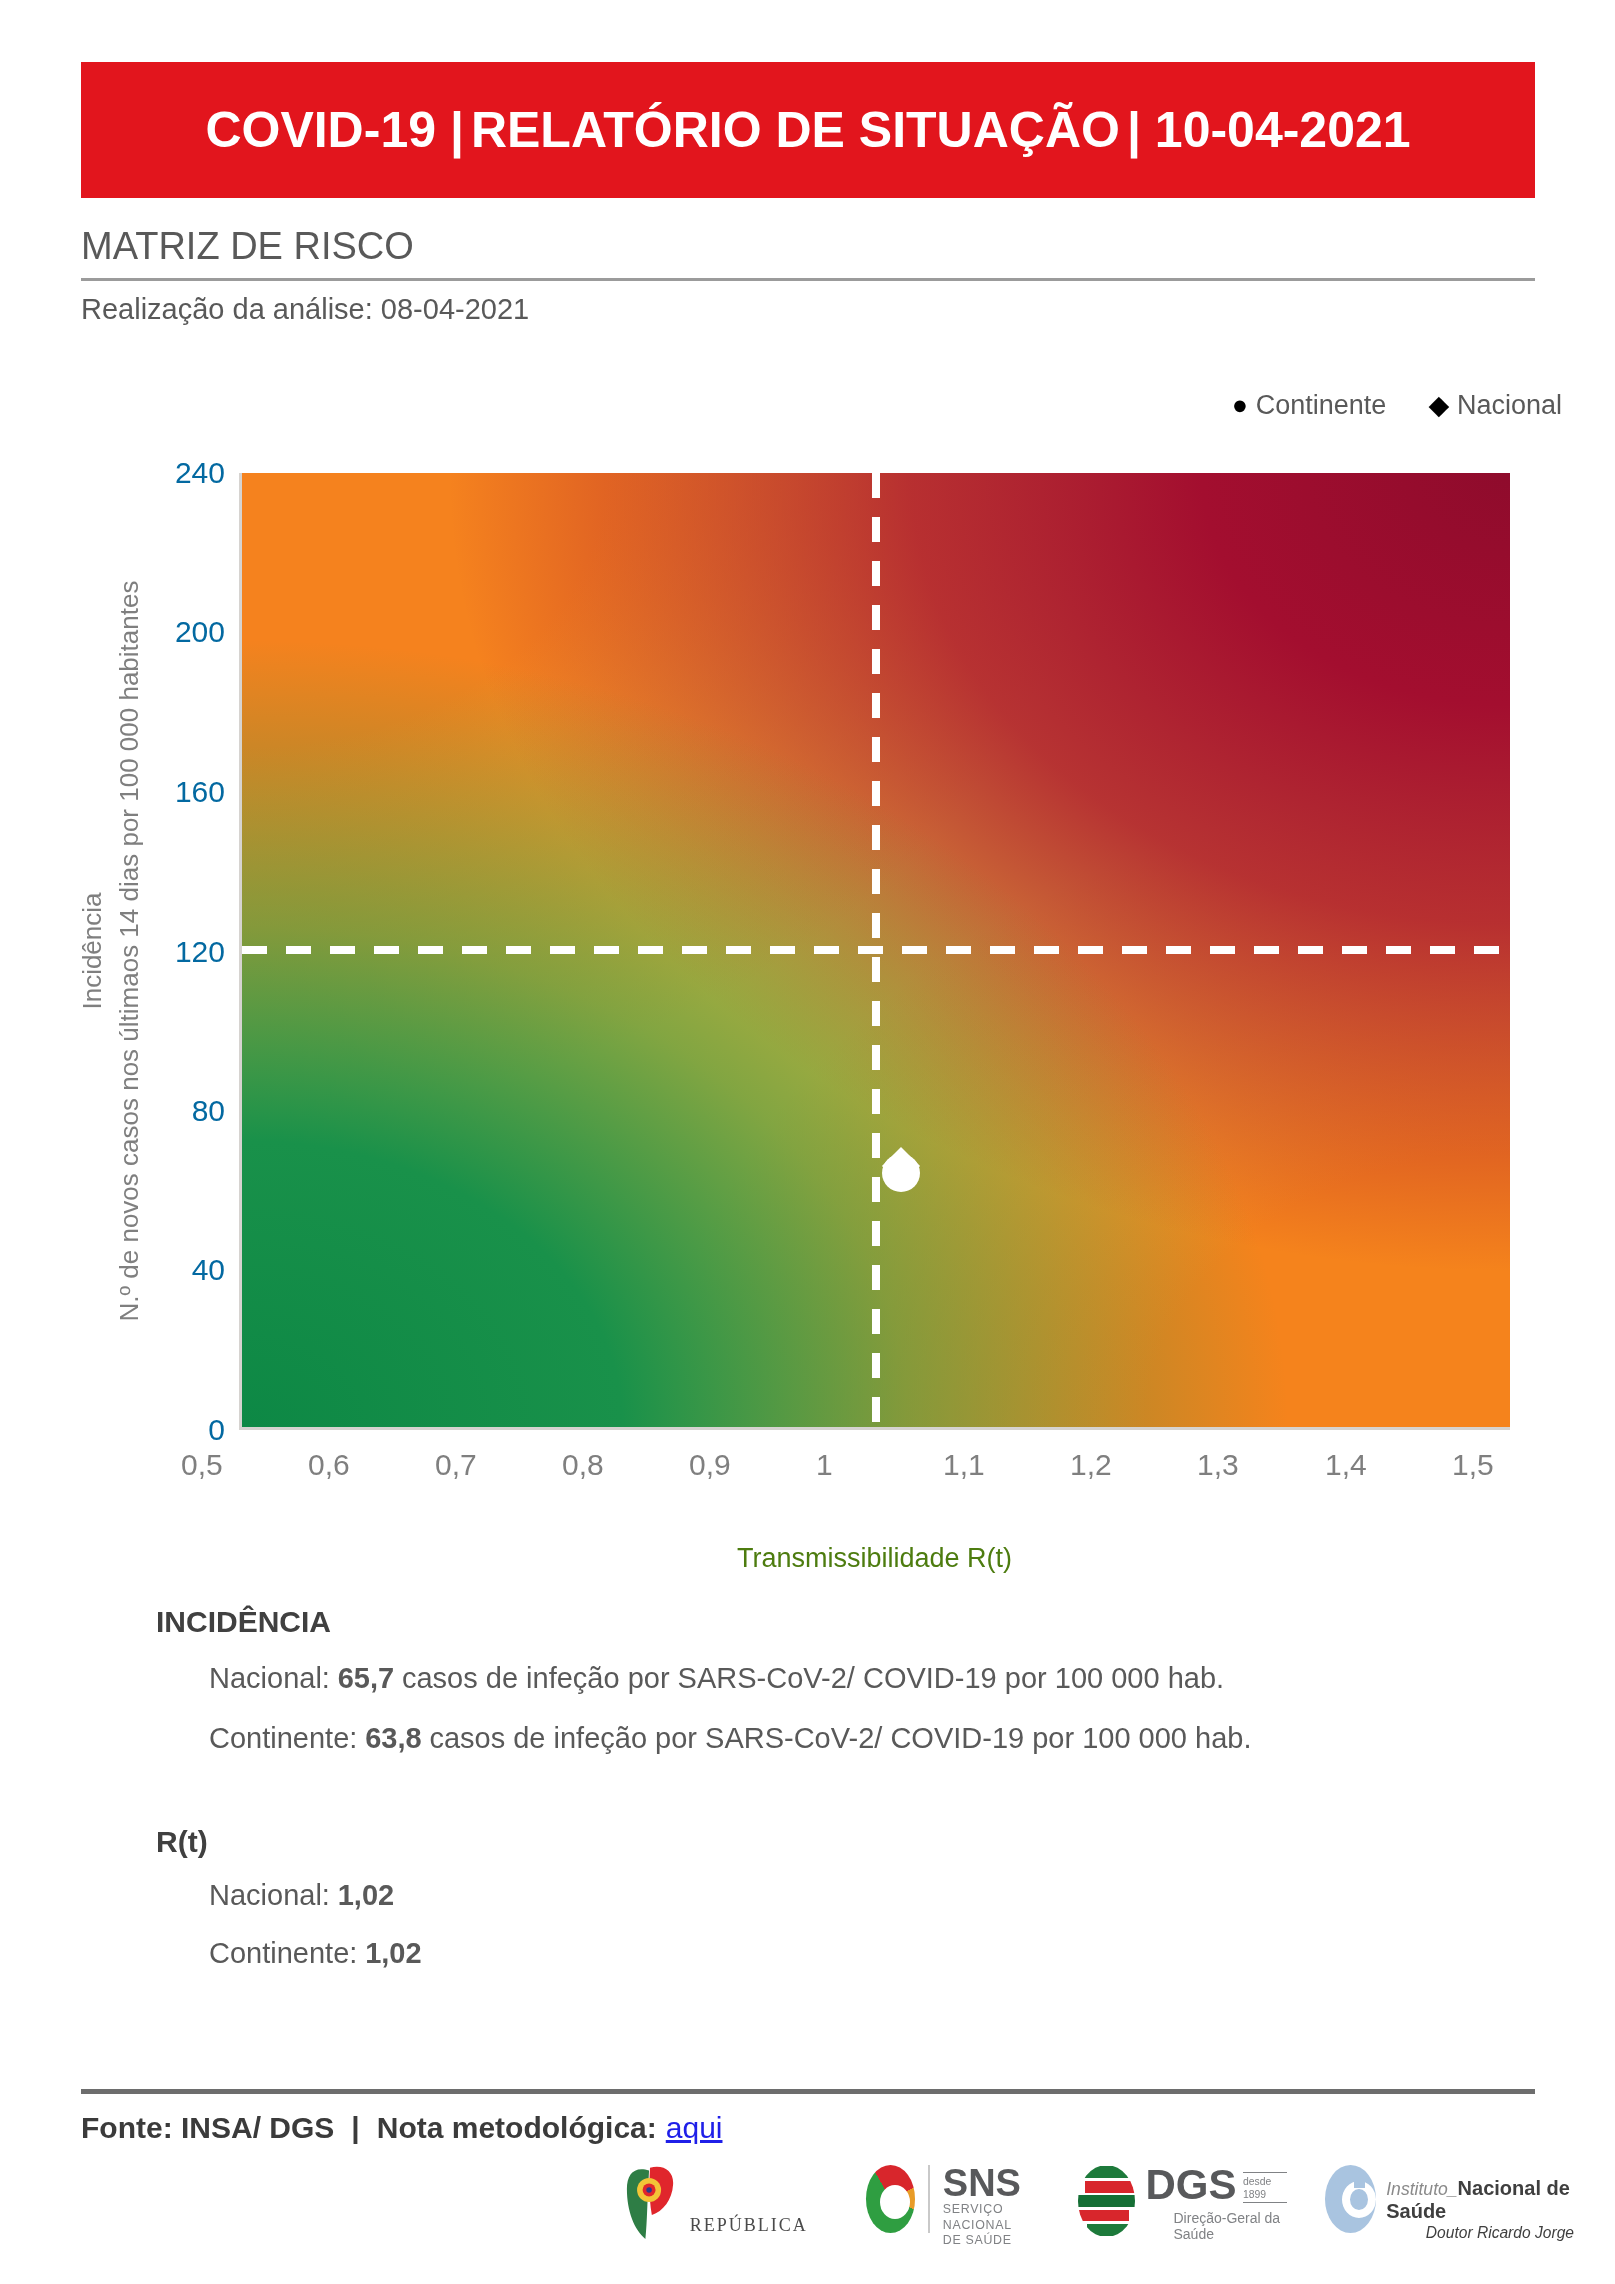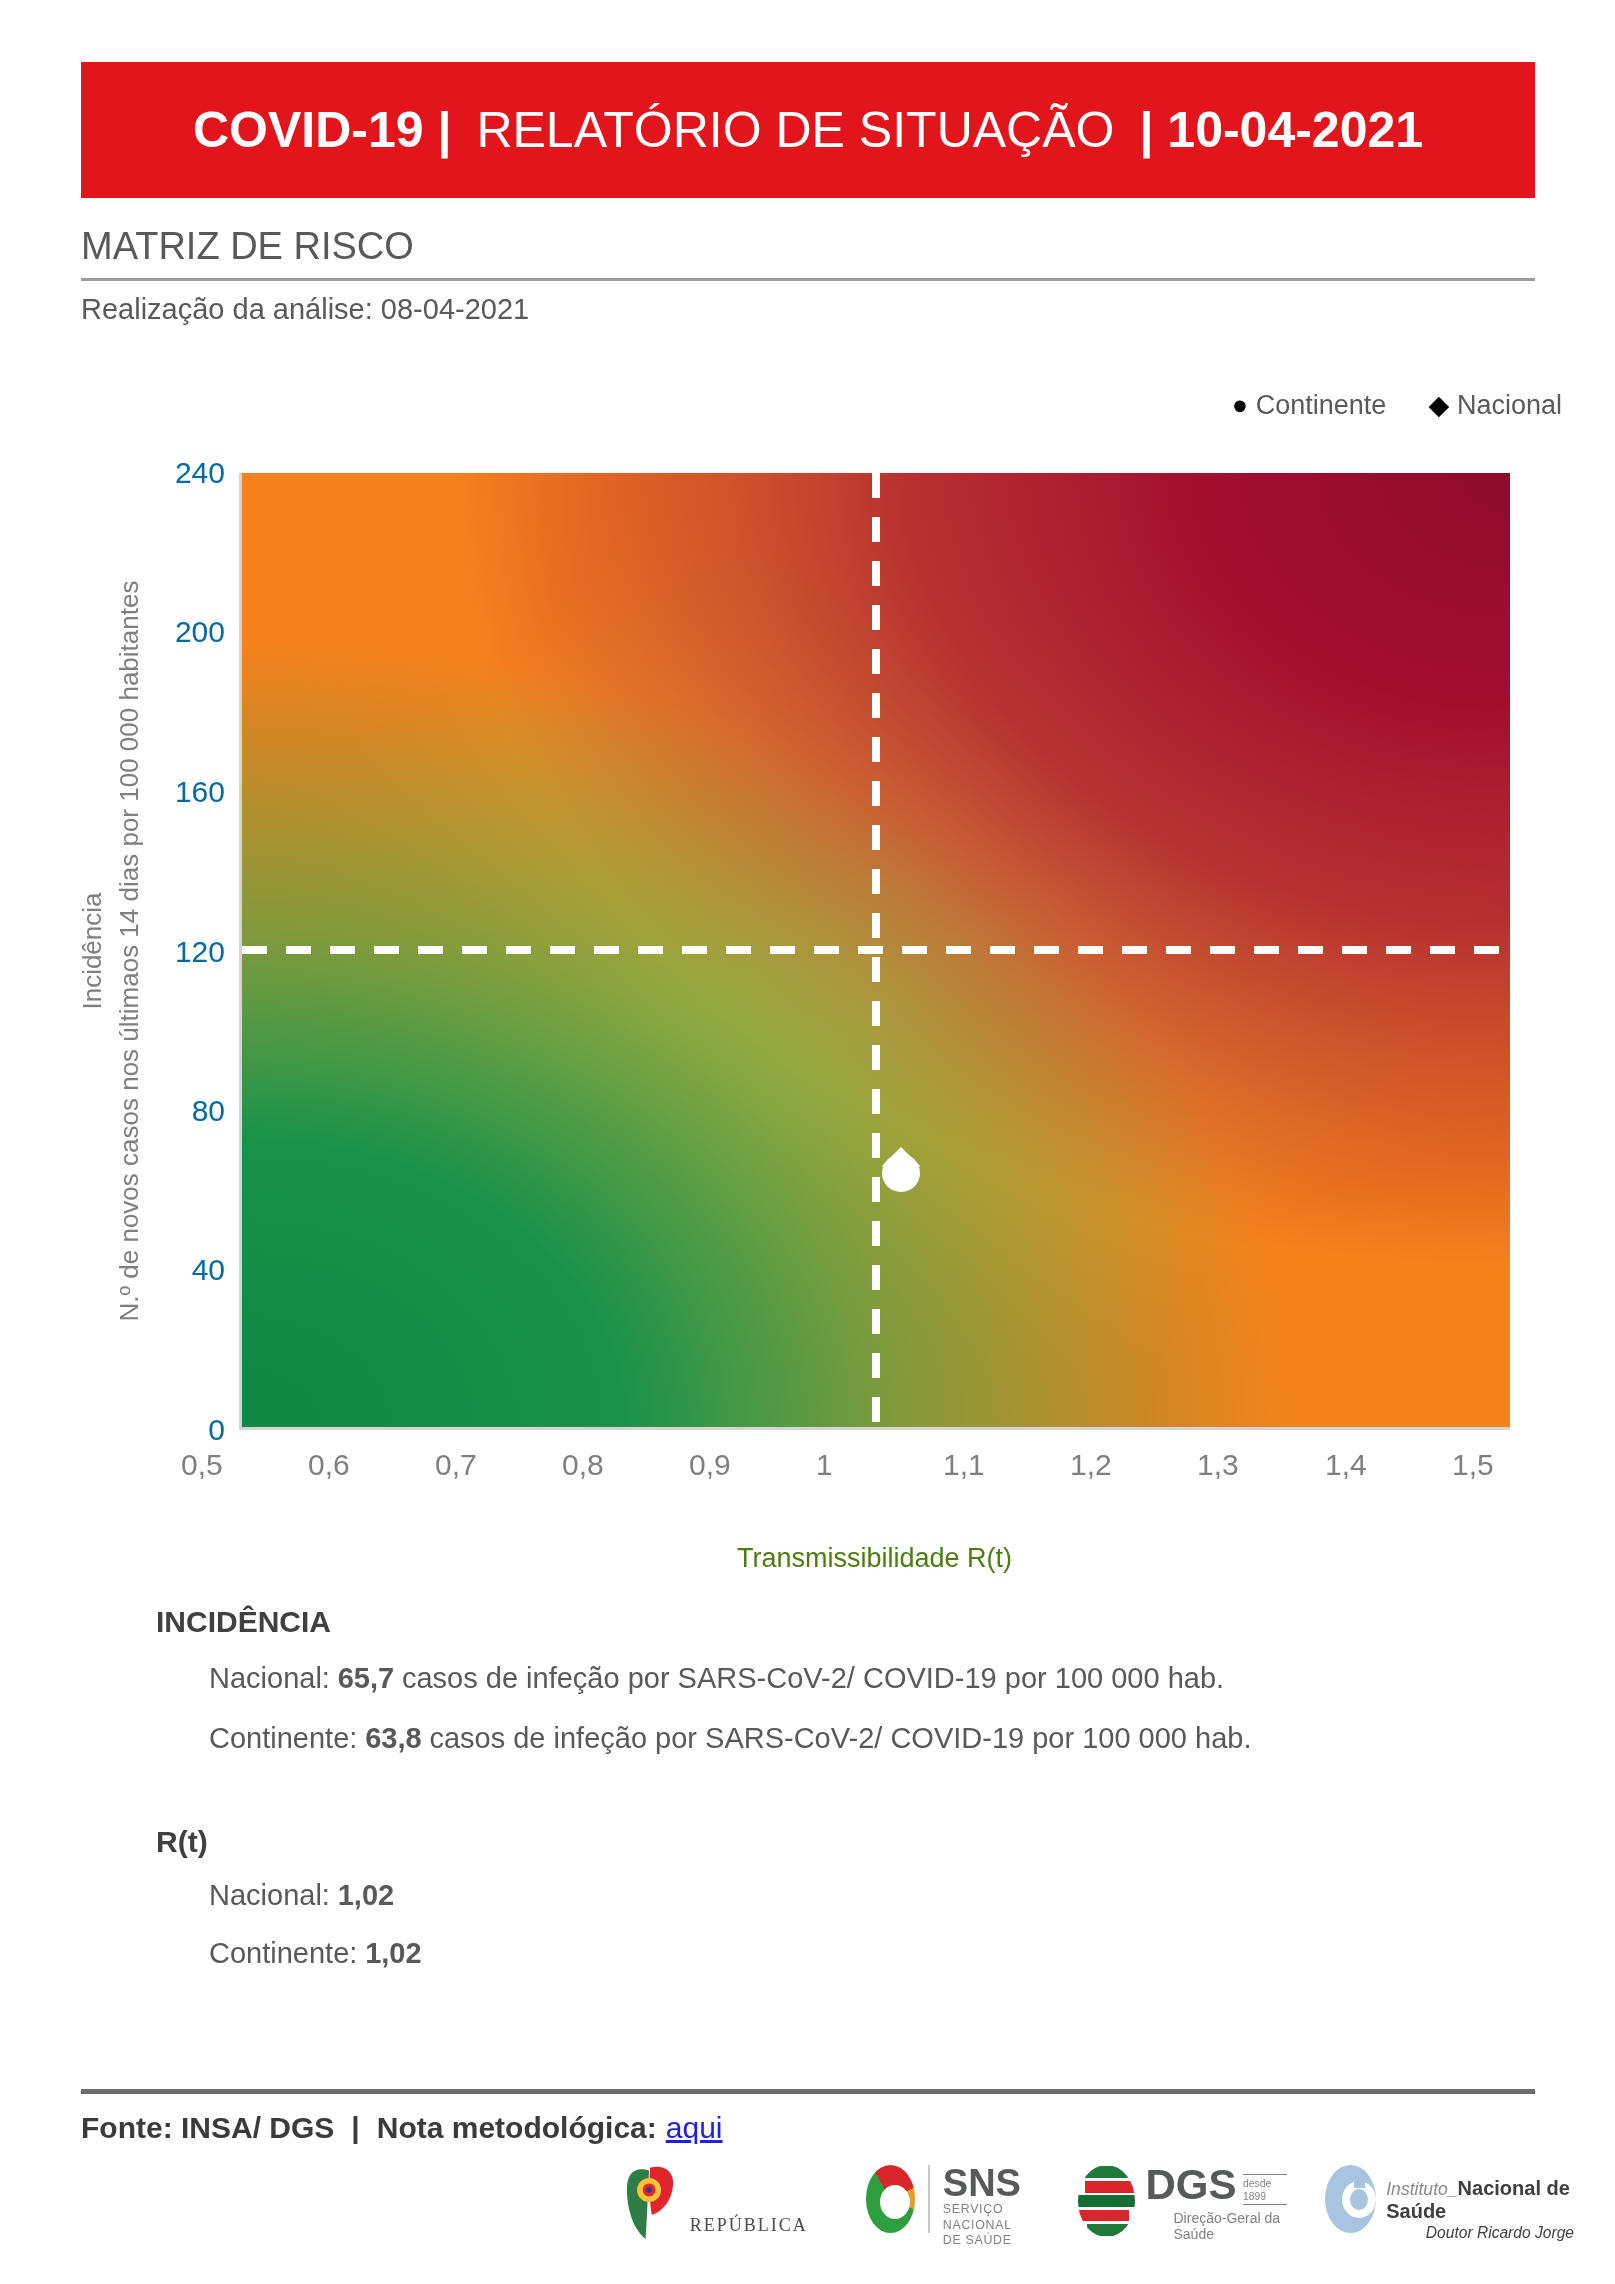--- a/index.html
+++ b/index.html
@@ -5,21 +5,21 @@
   html,body{margin:0;padding:0;background:#fff;}
   .page{position:relative;width:1616px;height:2284px;background:#ffffff;
         font-family:"Liberation Sans", sans-serif;overflow:hidden;padding-left:43px;}
   .abs{position:absolute;}
 
   
   .banner{left:81px;top:62px;width:1454px;height:136px;background:#e2151d;
           color:#fff;display:flex;align-items:center;justify-content:center;
           font-size:50px;letter-spacing:0;}
   .banner .b{font-weight:700;}
-  .banner .r{font-weight:400;margin:0 25px;}
+  .banner .r{font-weight:700;margin:0 7px;}
   .page-title{left:81px;top:225px;font-size:38px;color:#595959;}
   .title-rule{left:81px;top:278px;width:1454px;height:3.3px;background:#9b9b9b;}
   .analysis-date{left:81px;top:293px;font-size:29px;color:#595959;}
 
   
   .legend{top:390px;right:97px;display:flex;gap:42px;align-items:center;
           font-size:27px;color:#595959;}
   .legend-item{display:flex;align-items:center;}
   .legend-sym{color:#000;font-size:27px;margin-right:7.8px;line-height:1;}
 
@@ -81,21 +81,21 @@
   .sns-abbr{font-size:38px;font-weight:700;color:#58595b;line-height:37px;}
   .sns-sub{font-size:12.4px;color:#808285;line-height:15.6px;letter-spacing:0.7px;}
   
   .dgs-mark{width:72px;height:72px;border-radius:50%;overflow:hidden;display:flex;
       flex-direction:column;background:#fff;}
   .dgs-mark div{flex:1;margin:1.3px 0;}
   .dgs-s1{background:#1d7a3b;} .dgs-s2{background:#d8262c;margin-left:6.5px !important;}
   .dgs-s3{background:#156f35;} .dgs-s4{background:#d8262c;margin-right:6.5px !important;}
   .dgs-s5{background:#1d7a3b;margin-left:9px !important;}
   .dgs-text{margin-left:10.4px;}
-  .dgs-row{display:flex;align-items:flex-end;}
+  .dgs-row{display:flex;align-items:center;}
   .dgs-abbr{font-size:42px;font-weight:700;color:#58595b;line-height:40px;}
   .dgs-since{font-size:10.4px;color:#808285;margin-left:6.5px;line-height:13px;border-top:1.3px solid #808285;border-bottom:1.3px solid #808285;padding:1.3px 0;margin-top:5.2px;}
   .dgs-sub{font-size:14px;color:#808285;margin-top:5.2px;margin-left:28px;}
   
   .insa-mark{width:68px;height:68px;border-radius:50%;background:#a9c4e0;position:relative;overflow:hidden;}
   .insa-mark::before{content:"";position:absolute;left:17px;top:15.6px;width:34px;height:37px;
       border-radius:50%;border:8.5px solid #fff;box-sizing:border-box;}
   .insa-mark::after{content:"";position:absolute;left:29px;top:9px;width:11.7px;height:14.3px;background:#a9c4e0;}
   .insa-text{margin-left:10.4px;margin-top:11.7px;}
   .insa-l1{font-size:17.6px;color:#8a8a8a;font-style:italic;}

